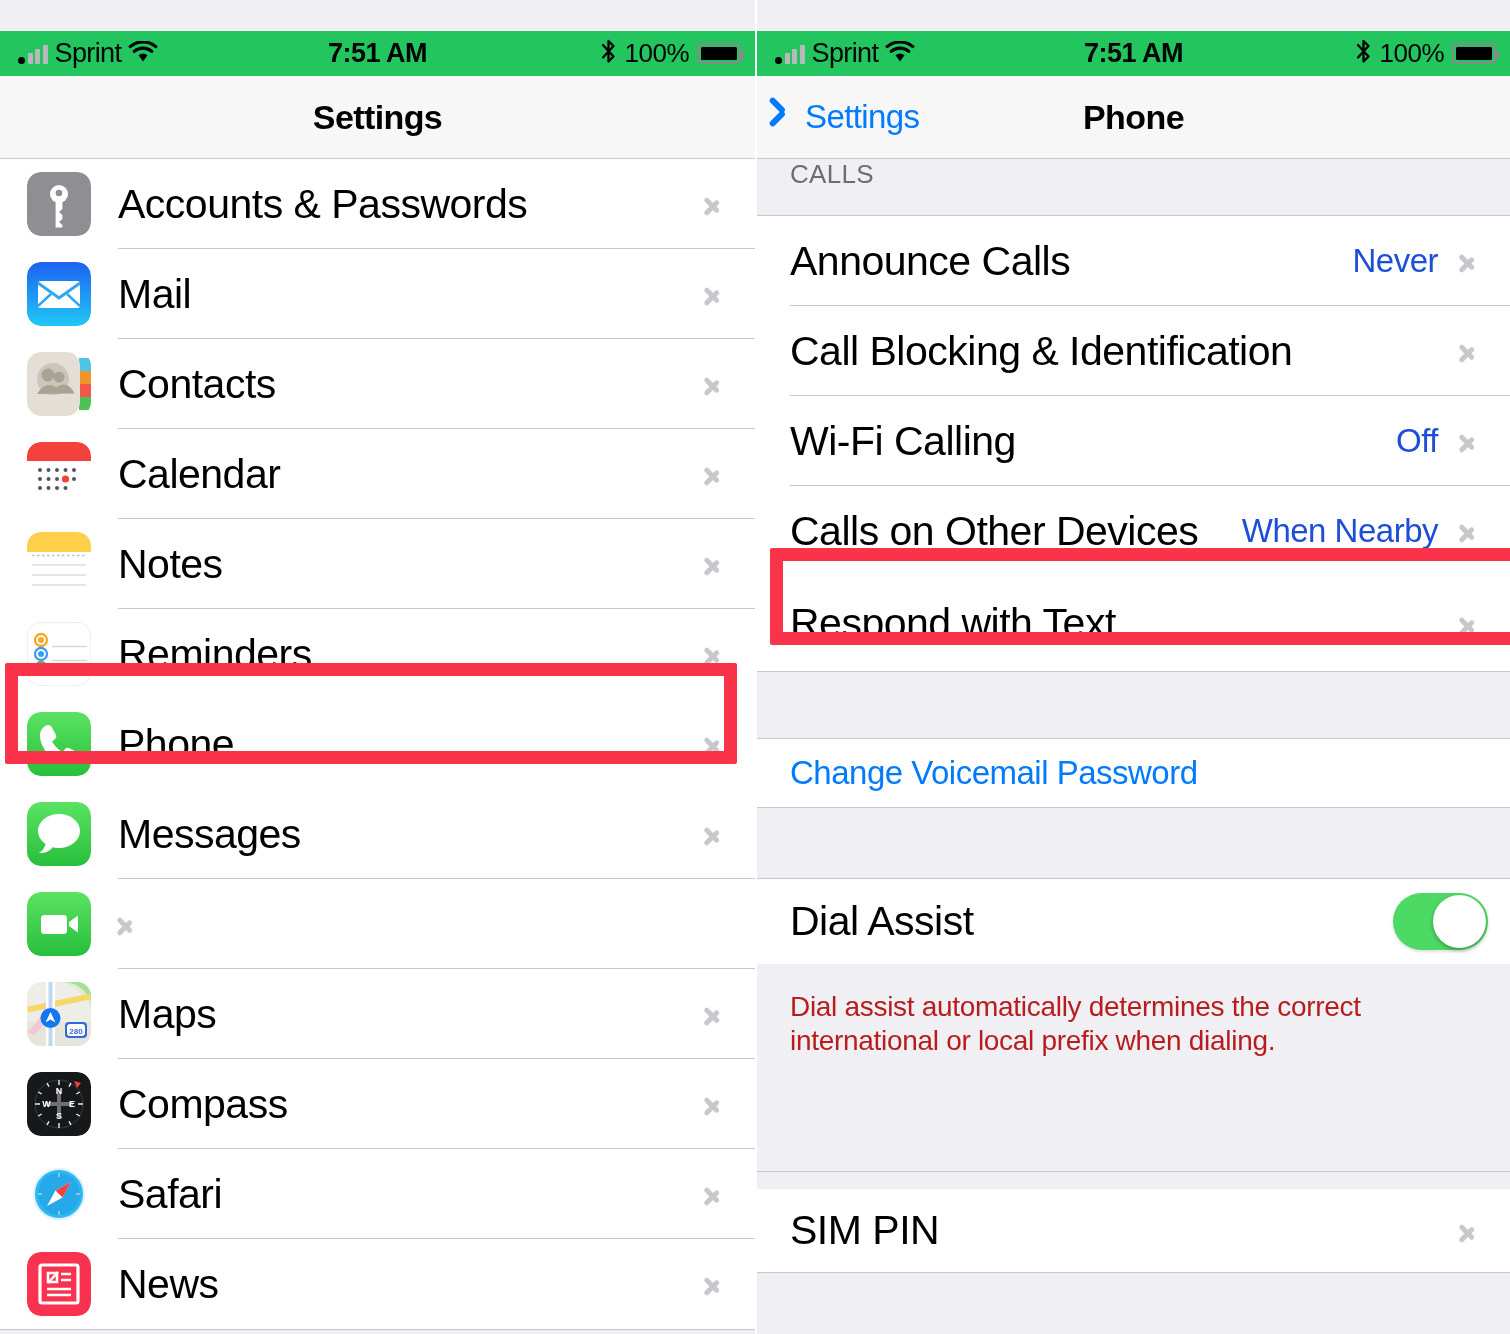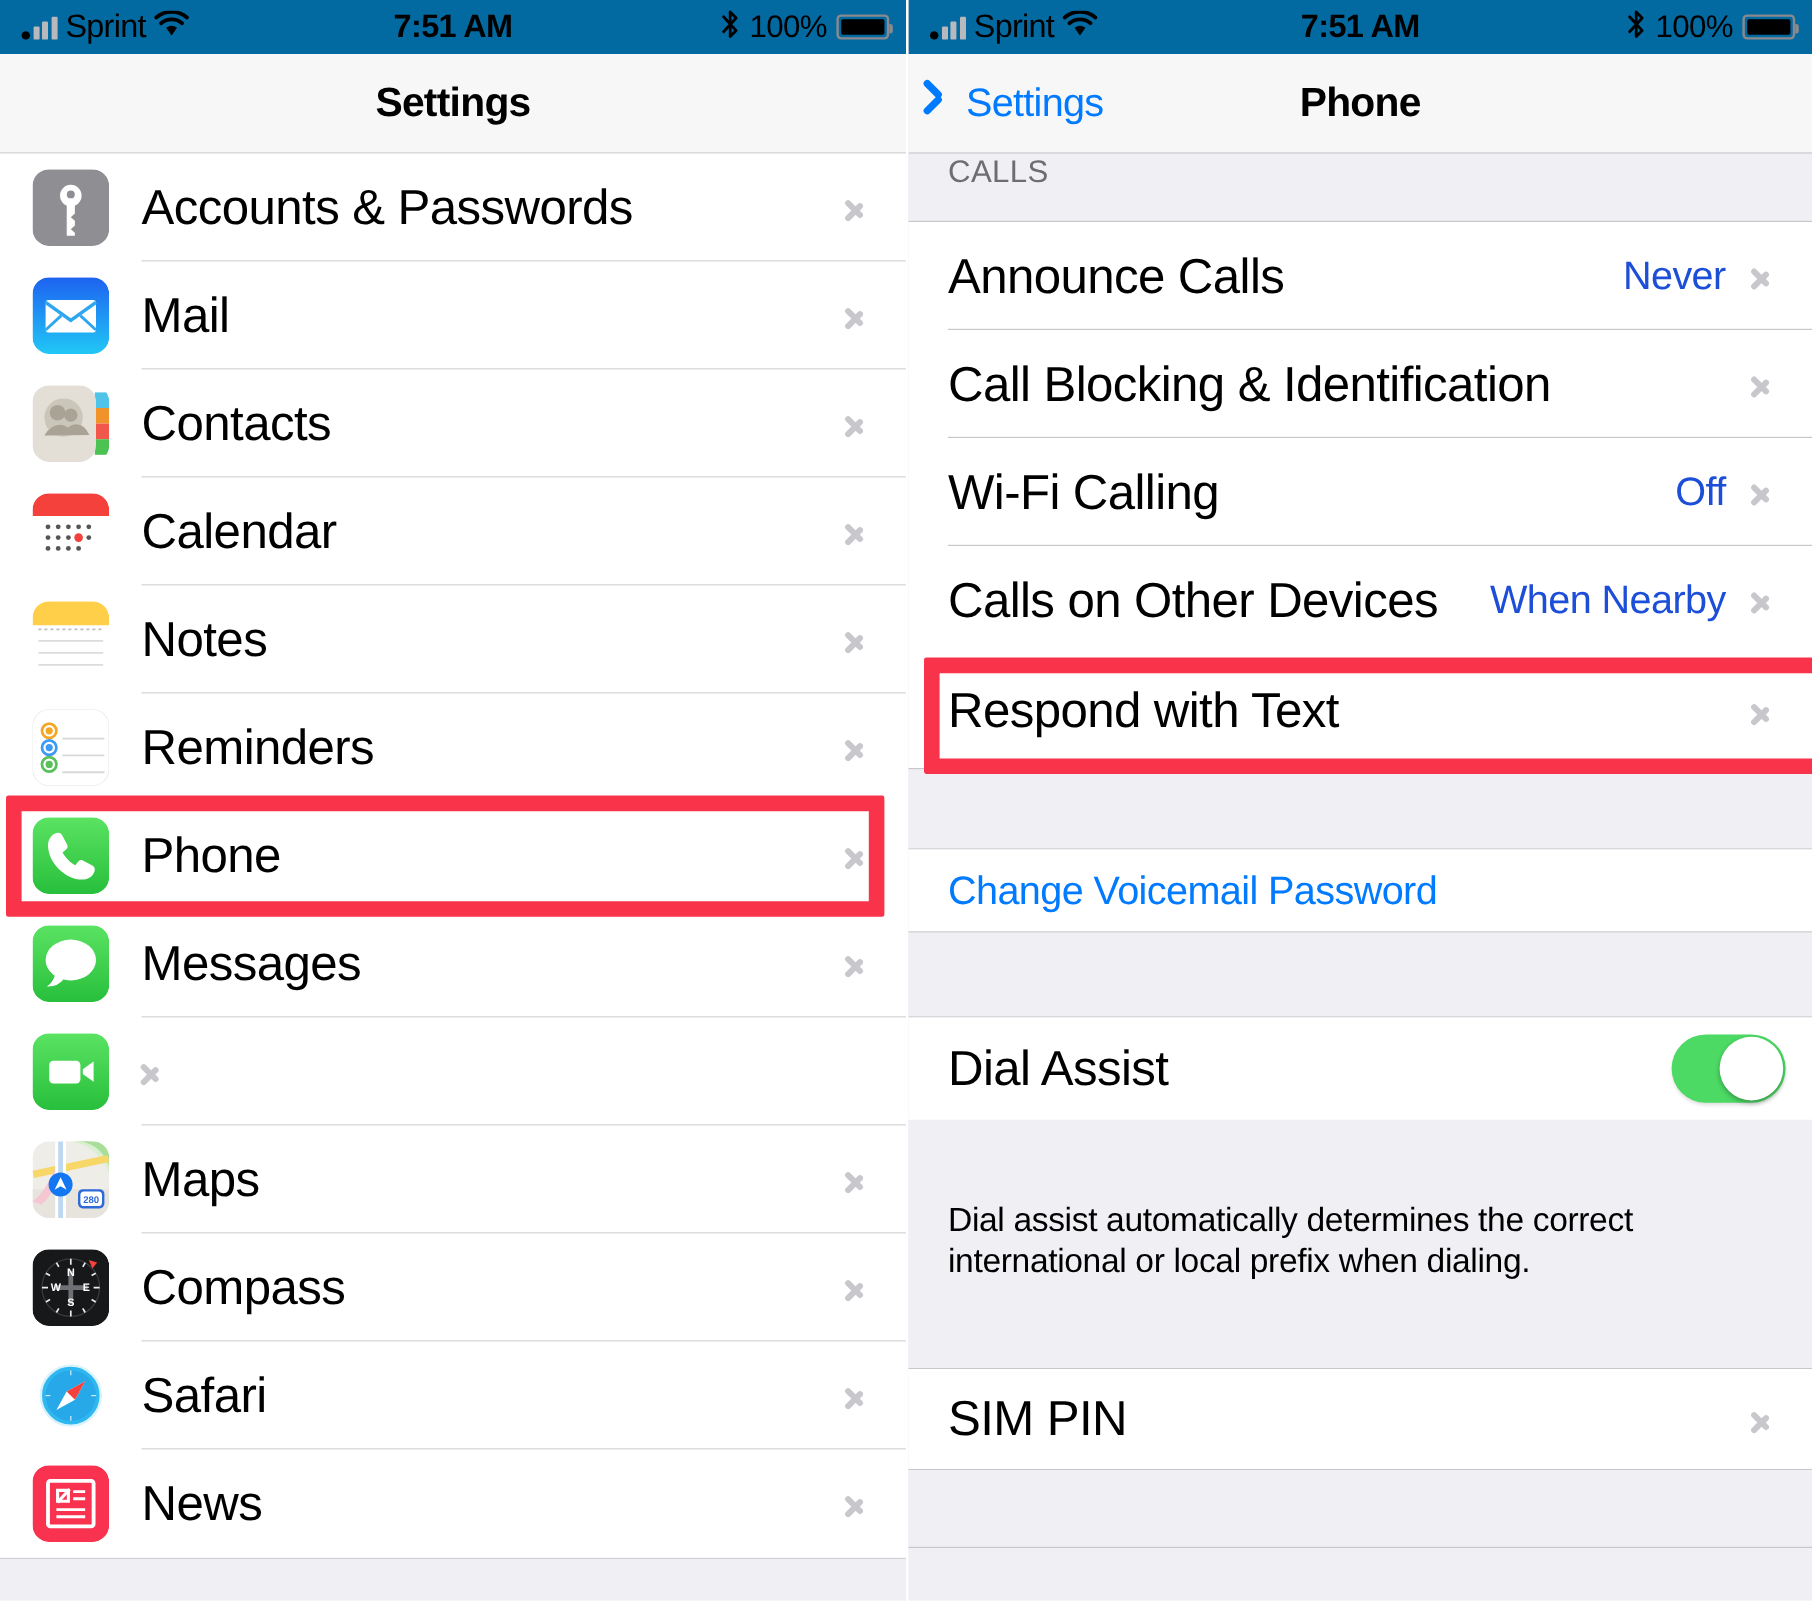--- a/index.html
+++ b/index.html
@@ -5,22 +5,22 @@
   * { margin:0; padding:0; box-sizing:border-box; }
   html,body { width:1510px; height:1334px; background:#fff;
               font-family:"Liberation Sans","DejaVu Sans",sans-serif; }
   .screens { display:flex; width:1510px; height:1334px; }
   .panel { position:relative; overflow:hidden; background:#EFEFF4; }
   .panel.left { width:755px; }
   .panel.divider-gap { width:2px; background:#fff; }
   .panel.right { width:753px; }
 
   
-  .statusbar { height:45px; background:#0369a1; position:relative;
-               display:flex; align-items:center; }
+  .statusbar { height:45px; background:#22c55e; position:relative;
+               display:flex; align-items:center;margin-top:31px; }
   .sb-left { position:absolute; left:18px; display:flex; align-items:center; gap:7px; }
   .sb-center { position:absolute; left:0; right:0; text-align:center;
                font-size:27px; font-weight:bold; color:#000; letter-spacing:-0.5px; }
   .sb-right { position:absolute; right:14px; display:flex; align-items:center; gap:8px; }
   .carrier { font-size:27px; color:#000; letter-spacing:-0.6px; }
   .bars { display:flex; align-items:flex-end; gap:2.5px; height:20px; }
   .bars i { width:5px; border-radius:1px; background:#B8B8BD; display:block; }
   .bars i.on { background:#000; }
   .bars i:nth-child(1){height:7px;border-radius:50%;width:7px;}
   .bars i:nth-child(2){height:11px;}
@@ -73,21 +73,21 @@
                margin-right:22px; }
   .row-link { font-size:33px; color:#007AFF; letter-spacing:-0.5px; }
 
   .sec-header { background:#EFEFF4; height:60px; display:flex; align-items:flex-start;
                 padding:0 0 7px 33px; border-bottom:1px solid #C8C7CC;
                 border-top:1px solid #C8C7CC; }
   .sec-header span { font-size:26px; color:#6D6D72; letter-spacing:0.3px; }
   .gap { background:#EFEFF4; border-top:1px solid #C8C7CC;
          border-bottom:1px solid #C8C7CC; }
   .footnote { background:#EFEFF4; padding:26px 33px 0 33px; }
-  .footnote p { font-size:28px; line-height:1.2; color:#000000; letter-spacing:-0.3px;margin-top:41px; }
+  .footnote p { font-size:28px; line-height:1.2; color:#b91c1c; letter-spacing:-0.3px; }
 
   
   .toggle { width:95px; height:57px; border-radius:29px; background:#4CD964;
             position:relative; margin-right:22px; flex:0 0 auto;
             box-shadow:0 2px 3px rgba(0,0,0,0.12); }
   .toggle .knob { position:absolute; top:2px; right:2px; width:53px; height:53px;
                   border-radius:50%; background:#fff;
                   box-shadow:0 2px 4px rgba(0,0,0,0.3); }
 
   
@@ -556,21 +556,21 @@
           <span class="knob"></span>
         </span>
       </div>
     </div>
 
     <div class="footnote" style="height:208px;border-bottom:1px solid #C8C7CC;">
       <p>Dial assist automatically determines the correct international or local prefix when dialing.</p>
     </div>
 
     <div class="list">
-      <div class="row nosep" style="height:83px;">
+      <div class="row nosep" style="height:83px;margin-top:17px;">
         <span class="row-label">SIM PIN</span>
         <span class="chevron"></span>
       </div>
     </div>
 
     <div class="gap" style="height:66px;"></div>
 
     <div class="hl" style="left:13px; top:548px; width:760px; height:97px;"></div>
   </div>
 

